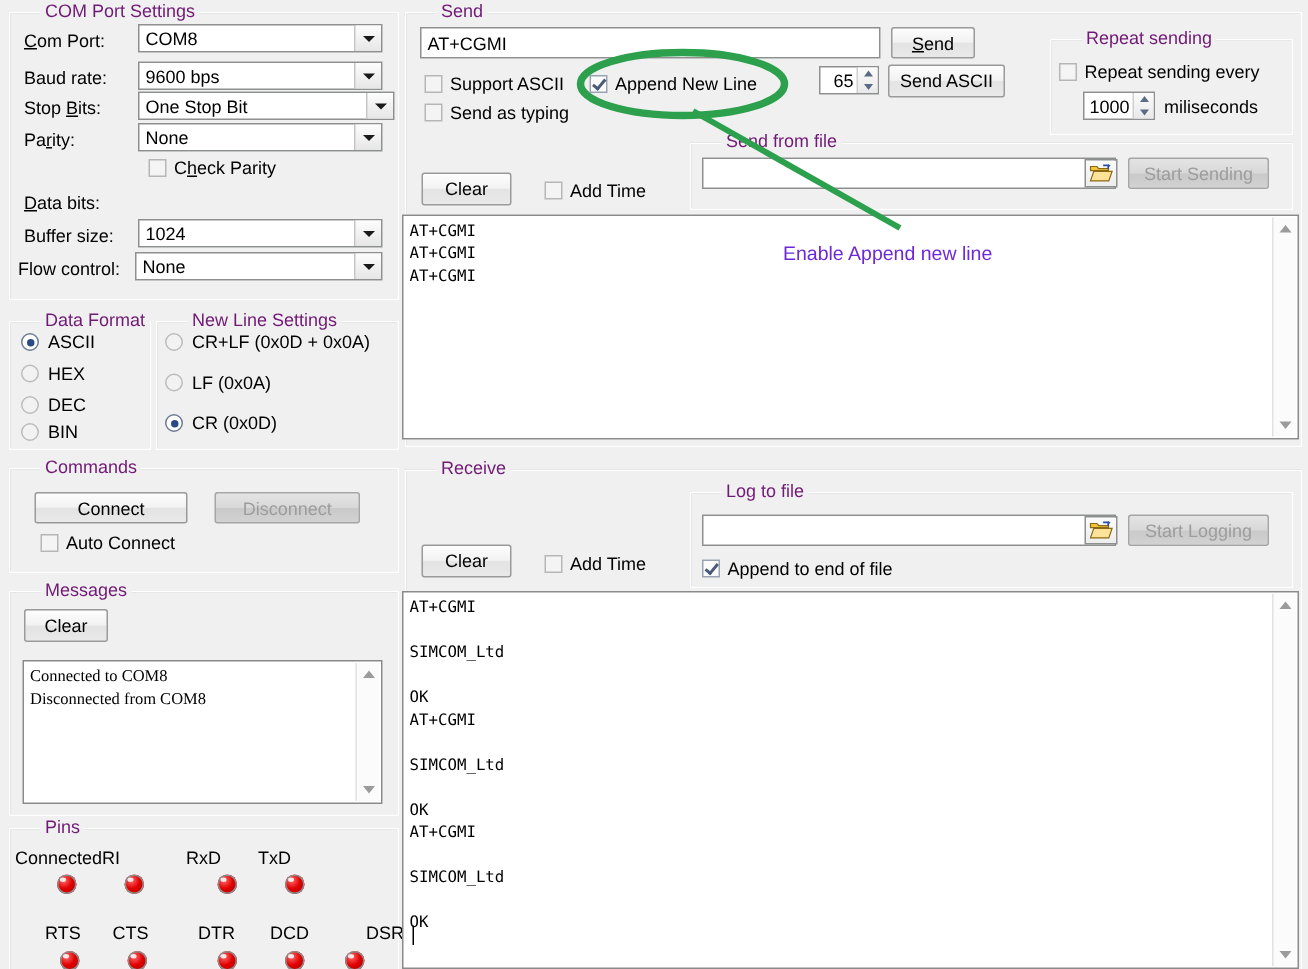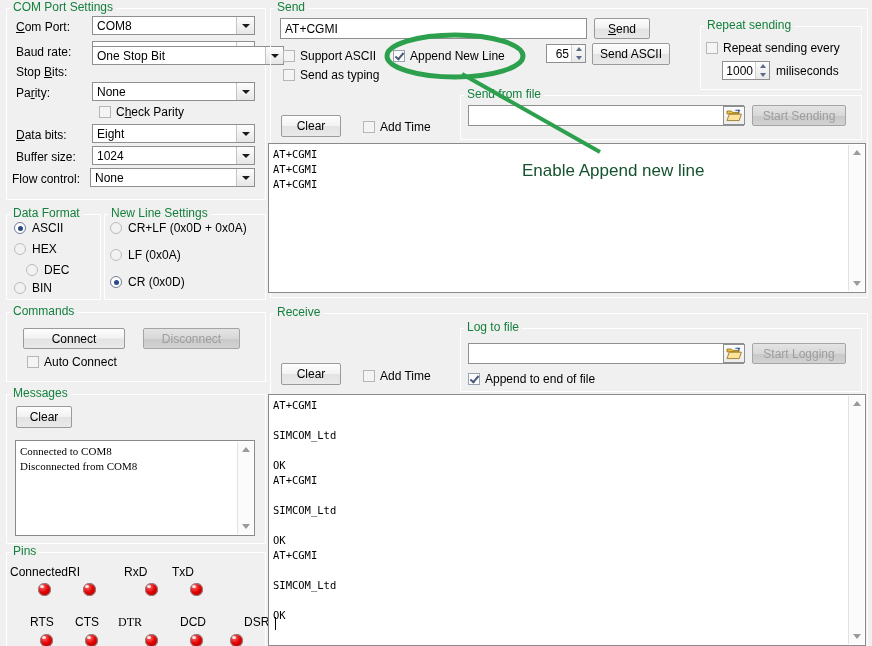--- a/index.html
+++ b/index.html
@@ -10,22 +10,22 @@
     font-size:12px;color:#000;
     -webkit-font-smoothing:none;
   }
   #root{position:relative;width:872px;height:646px;}
 
   
   .group{position:absolute;border:1px solid #d8d8d8;border-top-color:#a9a9a9;
          border-left-color:#a9a9a9;background:transparent;}
   .group:before{content:"";position:absolute;left:-1px;top:-1px;right:-1px;bottom:-1px;
          border:1px solid #fff;pointer-events:none;}
-  .group>.gtitle{position:absolute;top:-8px;left:3px;background:#f0f0f0;
-         padding:0 3px;font-size:12px;line-height:12px;color:#15803d;white-space:nowrap;z-index:3;}
+  .group>.gtitle{position:absolute;top:-8px;left:20px;background:#f0f0f0;
+         padding:0 3px;font-size:12px;line-height:12px;color:#701a75;white-space:nowrap;z-index:3;}
 
   .lbl{position:absolute;font-size:12px;line-height:14px;color:#000;white-space:nowrap;}
   .lbl u{text-decoration:underline;}
 
   
   .combo{position:absolute;height:19px;background:#fff;
          border:1px solid #8e8f8f;box-sizing:border-box;
          display:flex;align-items:center;}
   .combo .cval{padding-left:4px;font-size:12px;color:#000;flex:1;white-space:nowrap;overflow:hidden;}
   .combo .cbtn{width:17px;height:17px;margin-right:0px;
@@ -109,21 +109,21 @@
        border-radius:50%;background:rgba(255,255,255,.85);}
   .pinlbl{position:absolute;font-size:12px;white-space:nowrap;}
 
   
   .folderbtn{position:absolute;width:22px;height:19px;
        background:linear-gradient(#fbfbfb,#ededed);border:1px solid #8e8f8f;
        box-sizing:border-box;display:flex;align-items:center;justify-content:center;}
 
   
   .anno{position:absolute;left:0;top:0;width:872px;height:646px;pointer-events:none;z-index:40;}
-  .annotext{position:absolute;font-size:17px;color:#14532d;white-space:nowrap;z-index:41;}
+  .annotext{position:absolute;font-size:13px;color:#6d28d9;white-space:nowrap;z-index:41;}
 
   .caret{position:absolute;width:1px;height:13px;background:#000;}
 </style>
 </head>
 <body>
 
 <div id="root">
 
   <div class="group" style="left:6px;top:8px;width:258px;height:190px;">
     <div class="gtitle">COM Port Settings</div>
@@ -138,47 +138,41 @@
 
   <div class="lbl" style="left:16px;top:45px;">Baud rate:</div>
   <div class="combo" style="left:92px;top:41px;width:163px;">
     <div class="cval">9600 bps</div>
     <div class="cbtn">
         <i></i>
       </div>
   </div>
 
   <div class="lbl" style="left:16px;top:65px;">Stop <u>B</u>its:</div>
-  <div class="combo" style="left:92px;top:46px;width:192px;">
+  <div class="combo" style="left:92px;top:61px;width:171px;">
     <div class="cval">One Stop Bit</div>
     <div class="cbtn">
         <i></i>
       </div>
   </div>
 
   <div class="lbl" style="left:16px;top:86px;">Pa<u>r</u>ity:</div>
   <div class="combo" style="left:92px;top:82px;width:163px;">
     <div class="cval">None</div>
     <div class="cbtn">
         <i></i>
       </div>
   </div>
 
   <div class="cb" style="left:99px;top:105px;">
     <span class="cbx"></span>
     <span>C<u>h</u>eck Parity</span>
   </div>
 
   <div class="lbl" style="left:16px;top:128px;"><u>D</u>ata bits:</div>
-  <div class="combo" style="left:92px;top:124px;width:163px;">
-    <div class="cval">Eight</div>
-    <div class="cbtn">
-        <i></i>
-      </div>
-  </div>
 
   <div class="lbl" style="left:16px;top:150px;">Buffer size:</div>
   <div class="combo" style="left:92px;top:146px;width:163px;">
     <div class="cval">1024</div>
     <div class="cbtn">
         <i></i>
       </div>
   </div>
 
   <div class="lbl" style="left:12px;top:172px;">Flow control:</div>
@@ -193,21 +187,21 @@
     <div class="gtitle">Data Format</div>
   </div>
   <div class="rd on" style="left:14px;top:221px;">
     <span class="rdx"></span>
     <span>ASCII</span>
   </div>
   <div class="rd" style="left:14px;top:242px;">
     <span class="rdx"></span>
     <span>HEX</span>
   </div>
-  <div class="rd" style="left:26px;top:263px;">
+  <div class="rd" style="left:14px;top:263px;">
     <span class="rdx"></span>
     <span>DEC</span>
   </div>
   <div class="rd" style="left:14px;top:281px;">
     <span class="rdx"></span>
     <span>BIN</span>
   </div>
 
   <div class="group" style="left:104px;top:214px;width:160px;height:84px;">
     <div class="gtitle">New Line Settings</div>
@@ -264,21 +258,21 @@
   <div class="pinlbl" style="left:10px;top:565px;width:70px;">Connected</div>
   <div class="pinlbl" style="left: 68px; top: 565px; width: 46px;">RI</div>
 
   <div class="led" style="left:38px;top:583px;"></div>
   <div class="led" style="left:83px;top:583px;"></div>
   <div class="led" style="left:145px;top:583px;"></div>
   <div class="led" style="left:190px;top:583px;"></div>
 
   <div class="pinlbl" style="left:30px;top:615px;width:34px;">RTS</div>
   <div class="pinlbl" style="left:75px;top:615px;width:34px;">CTS</div>
-  <div class="pinlbl" style="left:118px;top:615px;width:34px;font-family:Liberation Serif, serif;">DTR</div>
+  <div class="pinlbl" style="left:132px;top:615px;width:34px;">DTR</div>
   <div class="pinlbl" style="left:180px;top:615px;width:34px;">DCD</div>
   <div class="pinlbl" style="left:220px;top:615px;width:34px;margin-left:24px;">DSR</div>
   <div class="led" style="left:40px;top:634px;"></div>
   <div class="led" style="left:85px;top:634px;"></div>
   <div class="led" style="left:145px;top:634px;"></div>
   <div class="led" style="left:190px;top:634px;"></div>
   <div class="led" style="left:230px;top:634px;"></div>
 
   <div class="group" style="left:270px;top:8px;width:596px;height:288px;">
     <div class="gtitle">Send</div>

